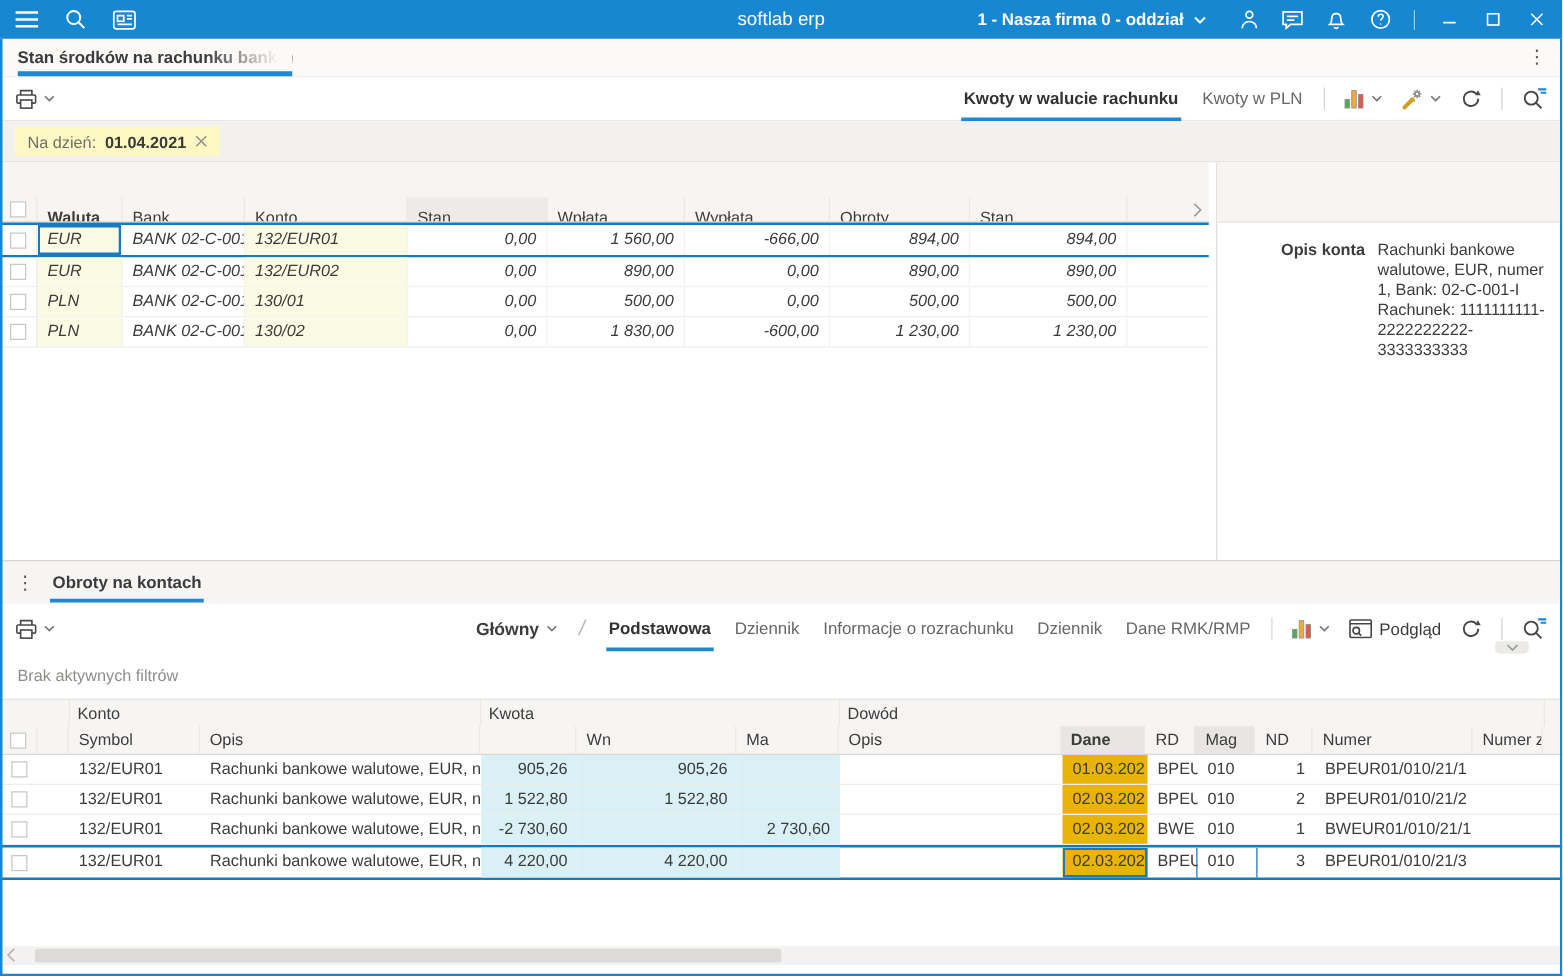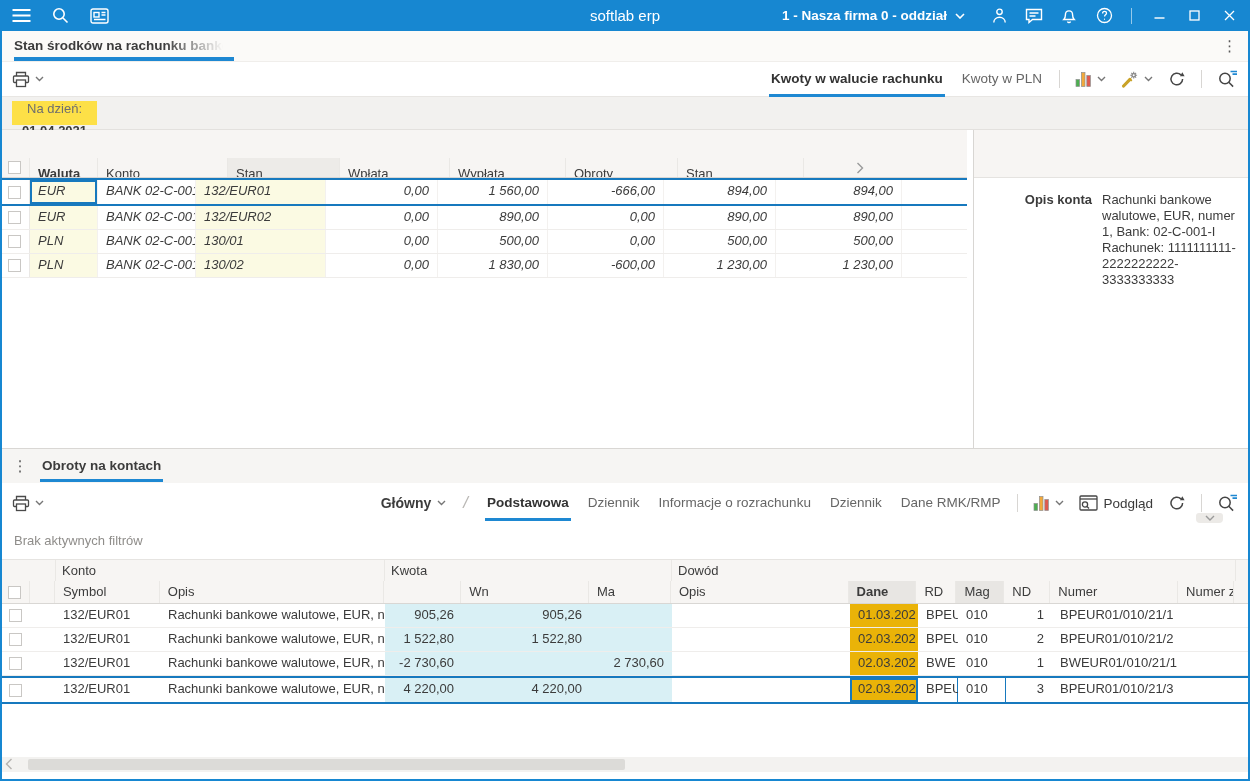--- a/index.html
+++ b/index.html
@@ -31,21 +31,21 @@
 .toolbar-top { top:62px; height:35px; border-bottom:1px solid #e8e6e3; }
 .icon-btn { display:flex; align-items:center; gap:5px; cursor:default; }
 .tb-cluster { margin-left:auto; display:flex; align-items:center; gap:15px; }
 .view-tab { position:relative; height:35px; line-height:33px; font-size:13.5px; color:#666; padding:0 2px; }
 .view-tab.active { font-weight:700; color:#333; }
 .view-tab.active::after { content:""; position:absolute; left:0; right:0; bottom:0; height:3px; background:#1e88d2; }
 .vsep { width:1px; height:18px; background:#d8d6d3; }
 
 
 .filterbar { position:absolute; top:97px; left:0; right:0; height:33px; background:#f2f1ef; border-bottom:1px solid #e3e1de; display:flex; align-items:center; padding:0 12px; }
-.chip { background:#fde047; height:24px; display:flex; align-items:center; gap:7px; padding:0 10px; color:#6e6e6e; font-size:13px;flex-direction:column; }
+.chip { background:#fef9c3; height:24px; display:flex; align-items:center; gap:7px; padding:0 10px; color:#6e6e6e; font-size:13px; }
 .chip b { color:#3a3a3a; }
 
 
 .grid-top { position:absolute; top:130px; left:0; width:1250px; height:318px; background:#fff; }
 .acc-table { position:absolute; left:0; top:0; width:967px; }
 .acc-header { display:flex; height:48px; background:#f7f5f3; border-bottom:1px solid #d9d7d4; color:#3c3c3c; }
 .hc { padding:6px 8px; line-height:20px; border-right:1px solid #eae8e5; overflow:hidden;margin-top:28px; }
 .hc.bold { font-weight:700; }
 .hc.shaded { background:#edebe8; }
 .cbcell { display:flex; align-items:center; justify-content:center; }
@@ -278,20 +278,21 @@
     </div>
   </div>
 
   <div class="grid-top">
     <div class="acc-table">
       <div class="acc-header">
         <div class="hc c0 cbcell">
             <span class="cb"></span>
           </div>
         <div class="hc c1 bold">Waluta rachunku</div>
+        <div class="hc c2">Bank</div>
         <div class="hc c3">Konto</div>
         <div class="hc c4 shaded"><span class="hw">Stan początkowy</span></div>
         <div class="hc c5">Wpłata</div>
         <div class="hc c6">Wypłata</div>
         <div class="hc c7">Obroty</div>
         <div class="hc c8"><span class="hw">Stan końcowy</span></div>
         <div class="hc c9">
             <span>
               <svg width="8" height="12" viewBox="0 0 8 12" fill="none" stroke="#9a9a9a" stroke-width="1.4">
                 <path d="M1.5 1l5 5-5 5"></path>

